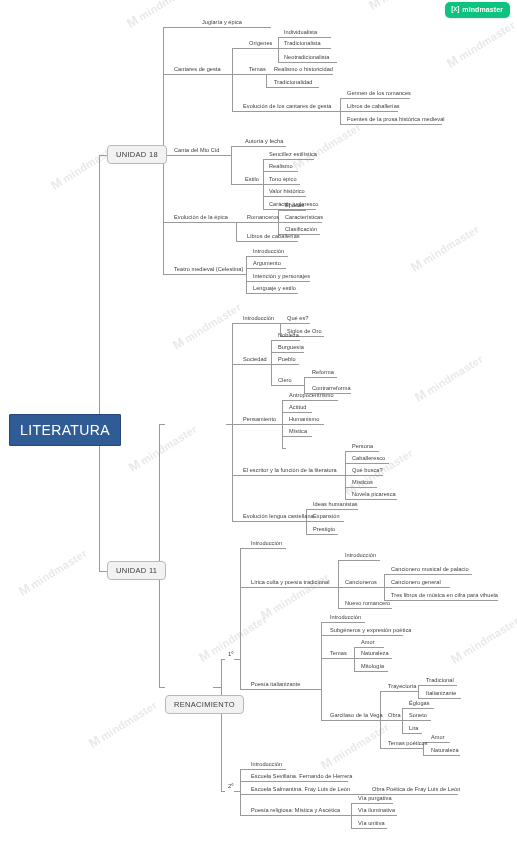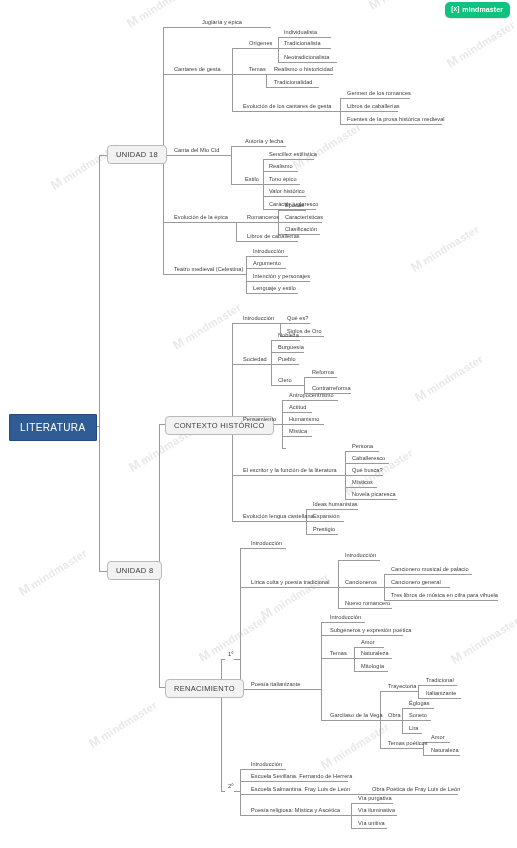--- a/index.html
+++ b/index.html
@@ -33,21 +33,21 @@
   .ln.v{width:1px;}
 
   
   .node{position:absolute;white-space:nowrap;color:#3b3b3b;}
 
   
   .n-root{
     background:#2f5c94;
     border:1px solid #24497a;
     color:#ffffff;
-    font-size:10px;
+    font-size:14px;
     letter-spacing:.4px;
     padding:7px 10px;
     border-radius:1px;
   }
   
   .n-unit{
     background:#f2f2f2;
     border:1px solid #b9b9b9;
     color:#3b3b3b;
     font-size:7.5px;
@@ -382,23 +382,22 @@
   <div class="ln h" style="left:248px;top:781px;width:100px;"></div>
   <div class="ln h" style="left:248px;top:794px;width:111px;"></div>
   <div class="ln h" style="left:369px;top:794px;width:89px;"></div>
   <div class="ln h" style="left:248px;top:815px;width:97px;"></div>
   <div class="ln h" style="left:355px;top:803px;width:38px;"></div>
   <div class="ln h" style="left:355px;top:815px;width:42px;"></div>
   <div class="ln h" style="left:355px;top:828px;width:32px;"></div>
 
   <div class="node n-root" style="left:9px;top:414px;">LITERATURA</div>
   <div class="node n-unit" style="left:107px;top:145px;">UNIDAD 18</div>
-  <div class="node n-unit" style="left:107px;top:561px;">UNIDAD 8</div>
-  <div class="node n-unit" style="left:165px;top:416px;">CONTEXTO HISTÓRICO</div>
-  <div class="node n-unit" style="left:165px;top:679px;">RENACIMIENTO</div>
+  <div class="node n-unit" style="left:107px;top:561px;">UNIDAD 11</div>
+  <div class="node n-unit" style="left:165px;top:695px;">RENACIMIENTO</div>
 
   <div class="node n-leaf ord" style="left:225px;top:651px;">1º</div>
   <div class="node n-leaf ord" style="left:225px;top:783px;">2º</div>
 
   <div class="node n-leaf" style="left:199px;top:19px;">Juglaría y épica</div>
   <div class="node n-leaf" style="left:171px;top:66px;">Cantares de gesta</div>
   <div class="node n-leaf" style="left:246px;top:40px;">Orígenes</div>
   <div class="node n-leaf" style="left:281px;top:29px;">Individualista</div>
   <div class="node n-leaf" style="left:281px;top:40px;">Tradicionalista</div>
   <div class="node n-leaf" style="left:281px;top:54px;">Neotradicionalista</div>

